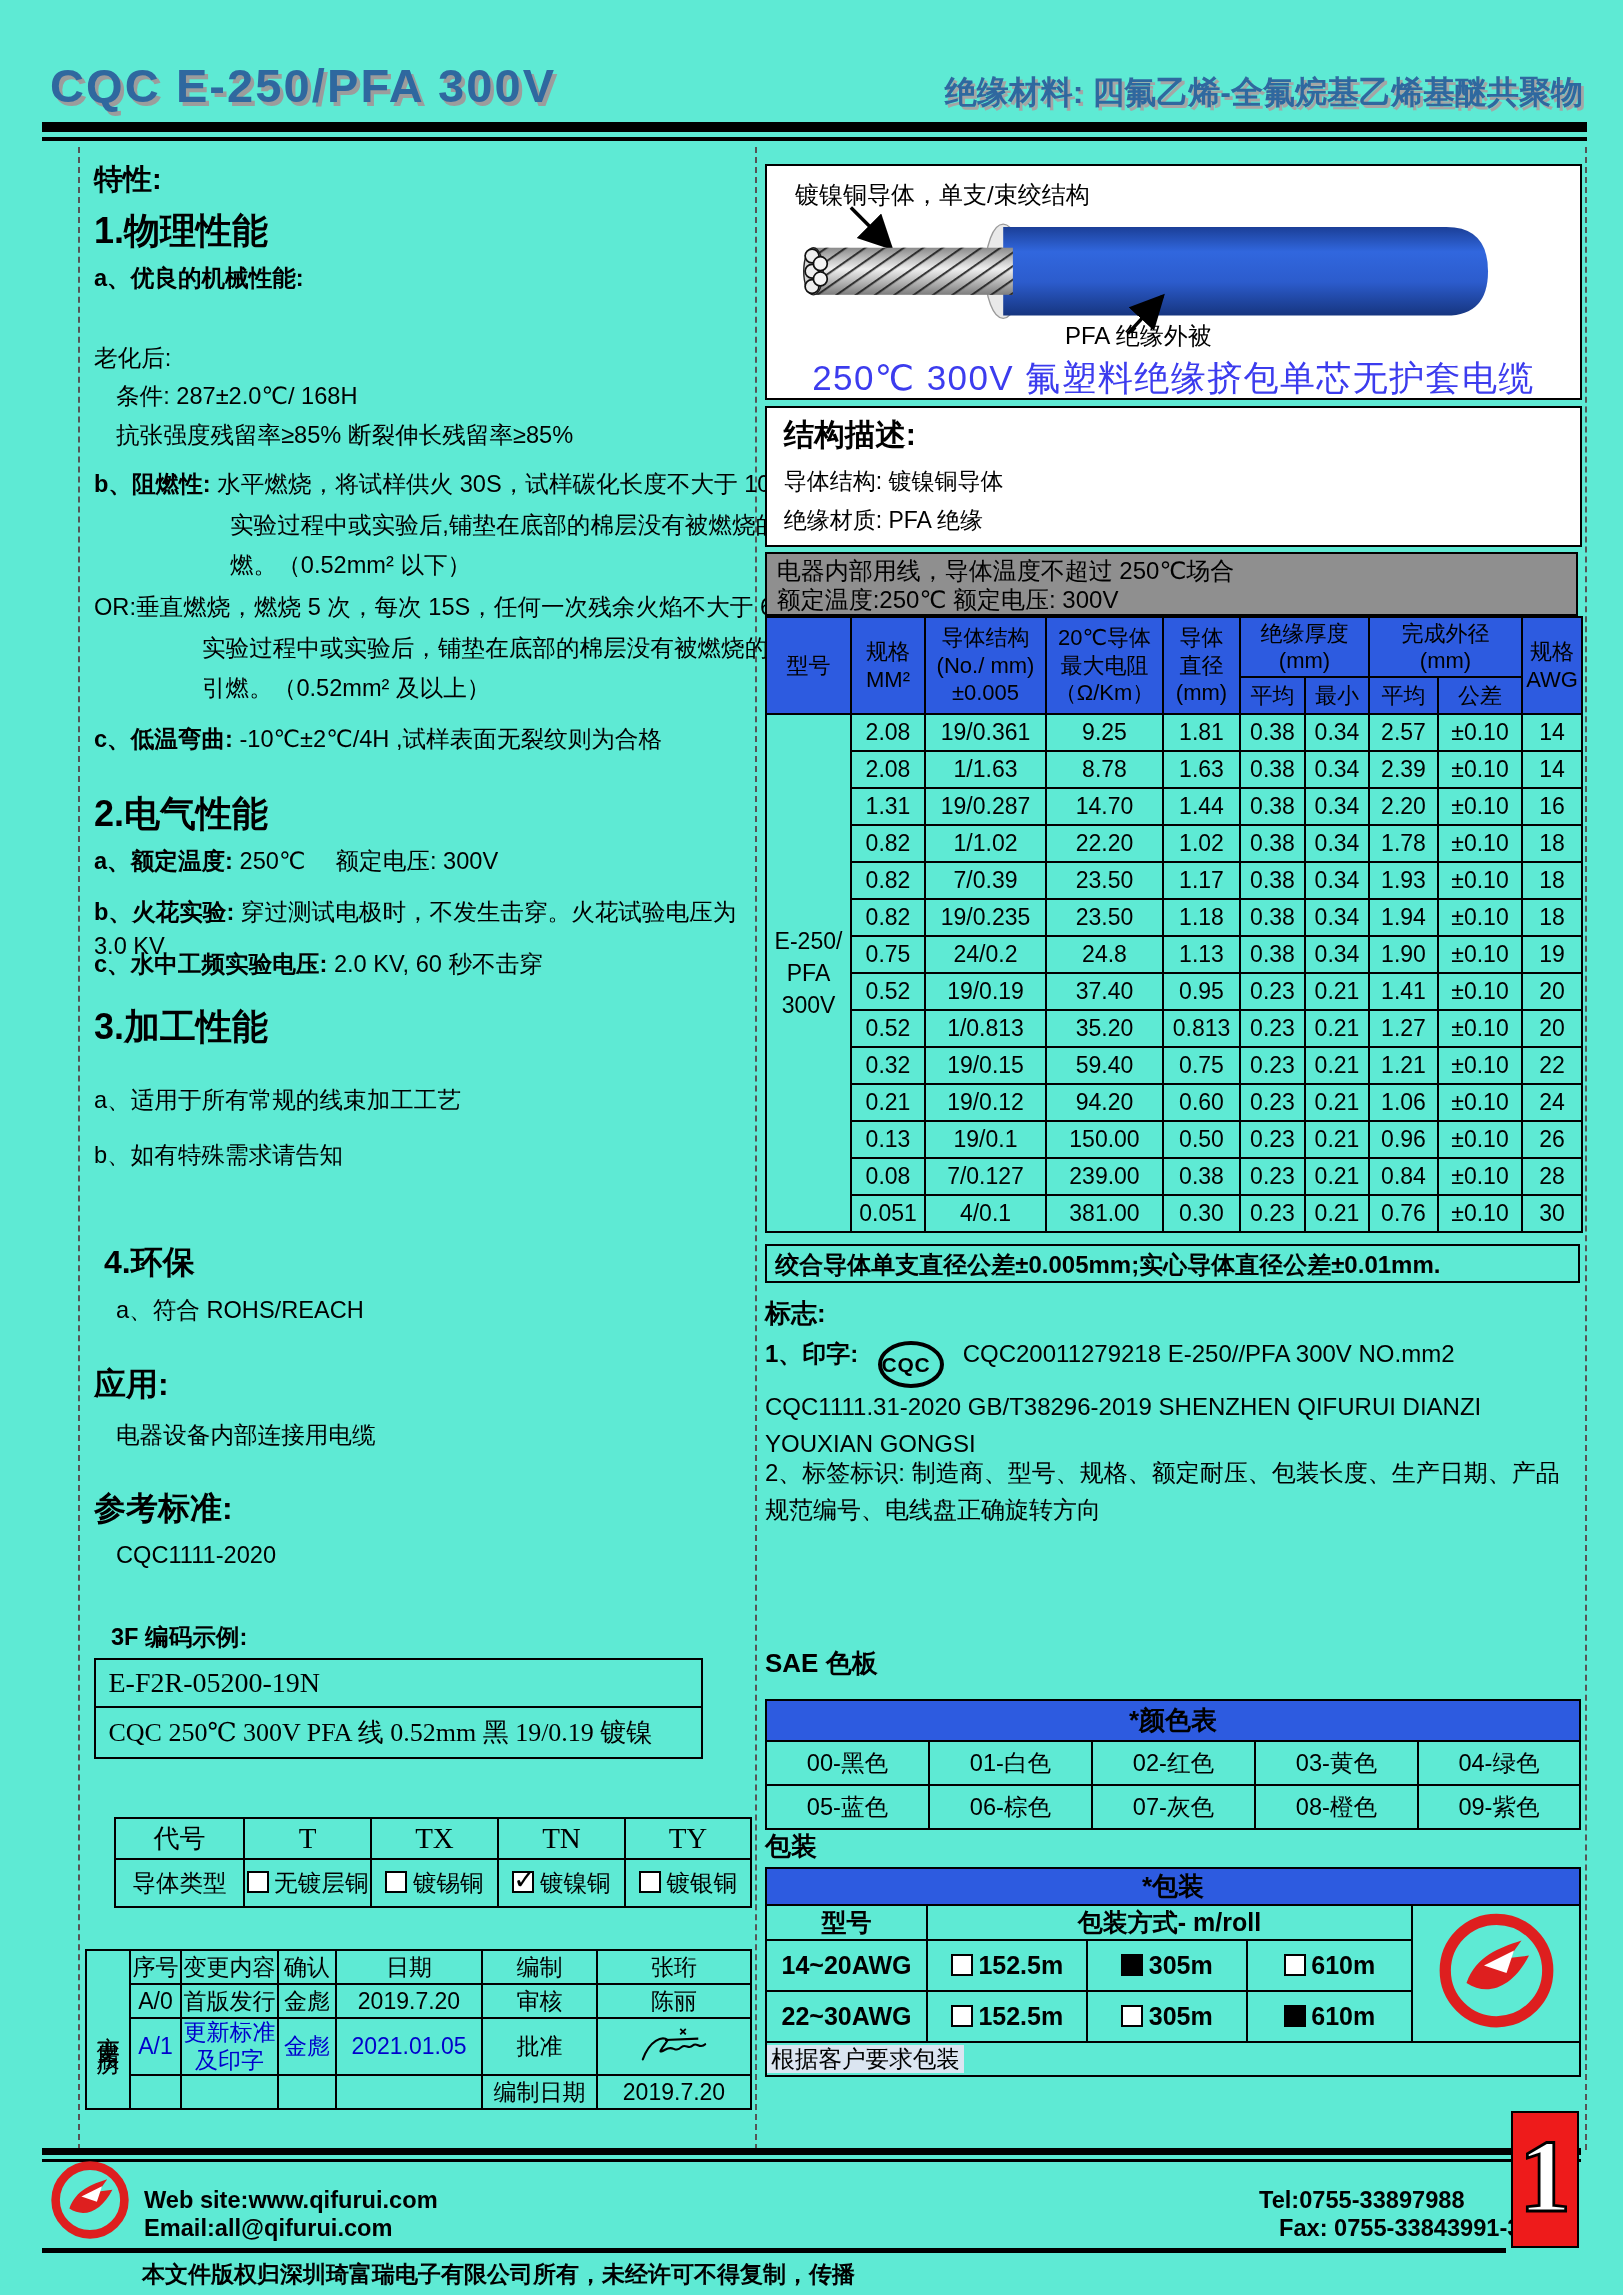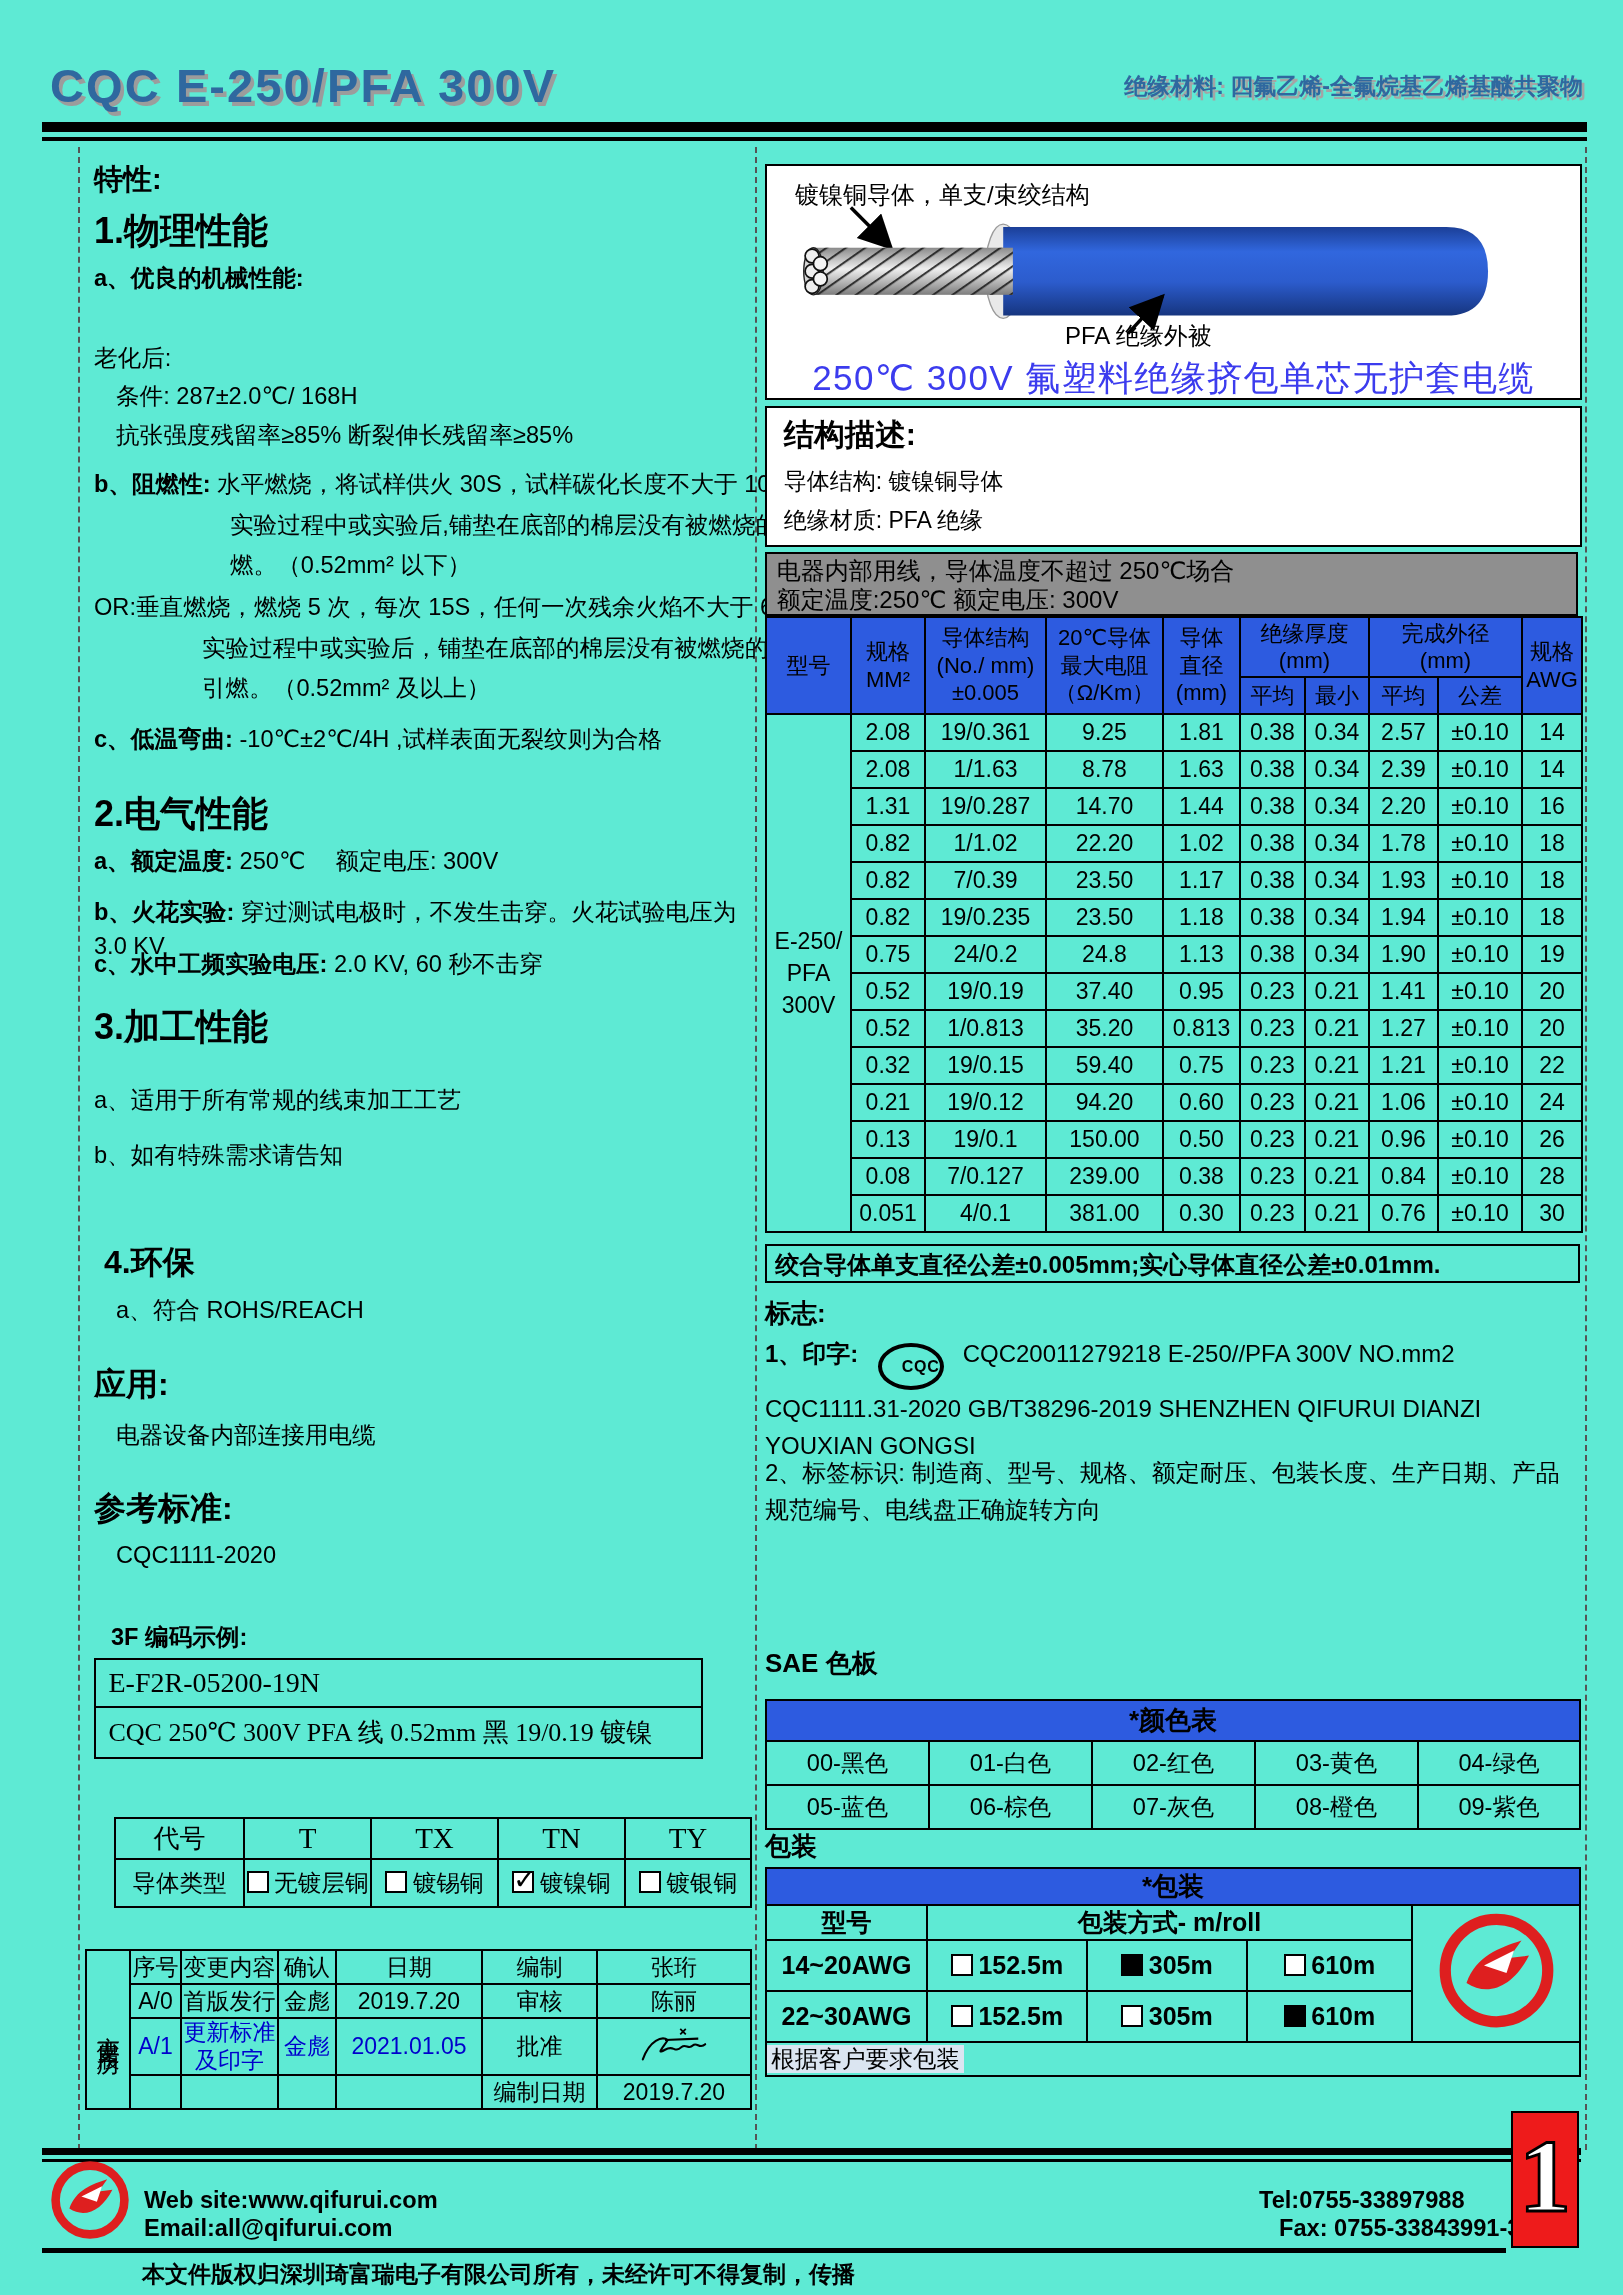--- a/index.html
+++ b/index.html
@@ -3,21 +3,21 @@
 <meta charset="utf-8">
 <style>
   html,body{margin:0;padding:0;background:#ffffff;}
   .page{position:relative;width:1623px;height:2295px;background:#5eead4;overflow:hidden;
         font-family:"Liberation Sans","DejaVu Sans",sans-serif;color:#000;}
   .serif{font-family:"Liberation Serif","DejaVu Serif",serif;}
   .abs{position:absolute;}
   
   .hdr-title{left:50px;top:58px;font-size:47px;font-weight:bold;letter-spacing:2.1px;
              color:#2f689f;text-shadow:3.5px 3.5px 0 #9c9c9c;}
-  .hdr-sub{right:40px;top:71px;font-size:23px;font-weight:bold;color:#2f689f;
+  .hdr-sub{right:40px;top:71px;font-size:32px;font-weight:bold;color:#2f689f;
            text-shadow:2.8px 2.8px 0 #a5a5a5;}
   .rule1{left:42px;right:36px;top:122px;height:10.4px;background:#000;}
   .rule2{left:42px;right:36px;top:137px;height:4.2px;background:#000;}
   .vdash{top:147px;height:2003px;width:0;border-left:2.1px dashed #555;}
   
   .lb{position:absolute;left:94px;width:659px;font-size:23.6px;line-height:1.45;}
   .h1{font-size:36px;font-weight:bold;}
   .h2{font-size:32px;font-weight:bold;}
   .h3{font-size:29px;font-weight:bold;}
   .bold{font-weight:bold;}
@@ -65,21 +65,21 @@
   .spectab thead tr:first-child th{height:58px;}
   .spectab thead tr:last-child th{height:35px;}
   .spectab td{height:35px;font-size:23px;}
   .model-cell{white-space:pre-line;font-size:23.6px;line-height:1.4;}
   .spec-foot{left:765px;top:1244px;width:815px;height:39px;border:2.1px solid #000;box-sizing:border-box;
              font-size:24px;font-weight:bold;padding:2.8px 8.3px;}
   
   .mark-h{left:765px;top:1296px;font-size:26px;font-weight:bold;}
   .mark1{left:765px;top:1335px;width:815px;font-size:24px;line-height:1.55;}
   .cqc-ring{display:inline-block;border:4.9px solid #000;border-radius:50%;width:58px;height:39px;
-            line-height:39px;text-align:right;font-weight:bold;font-size:16px;letter-spacing:0.7px;
+            line-height:39px;text-align:left;font-weight:bold;font-size:21px;letter-spacing:0.7px;
             vertical-align:-9.7px;margin:0 12.5px;}
   .mark2{left:765px;top:1454px;width:815px;font-size:24px;line-height:1.55;}
   .sae-h{left:765px;top:1646px;font-size:26px;font-weight:bold;}
   
   .colortab{left:765px;top:1699px;width:815px;}
   .colortab .title{background:#2d5be0;font-size:26px;font-weight:bold;height:39px;}
   .colortab td{height:42px;font-size:23.6px;}
   
   .pack-h{left:765px;top:1829px;font-size:26px;font-weight:bold;}
   .packtab{left:765px;top:1867px;width:815px;}

